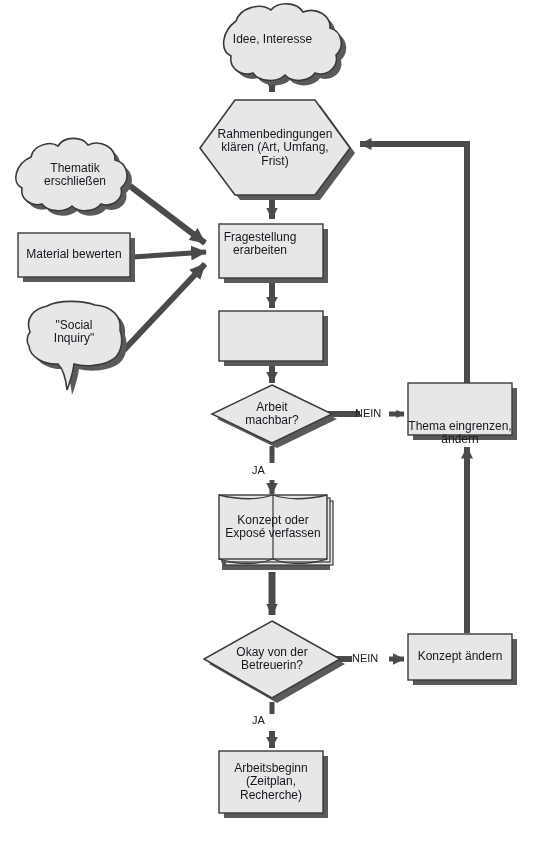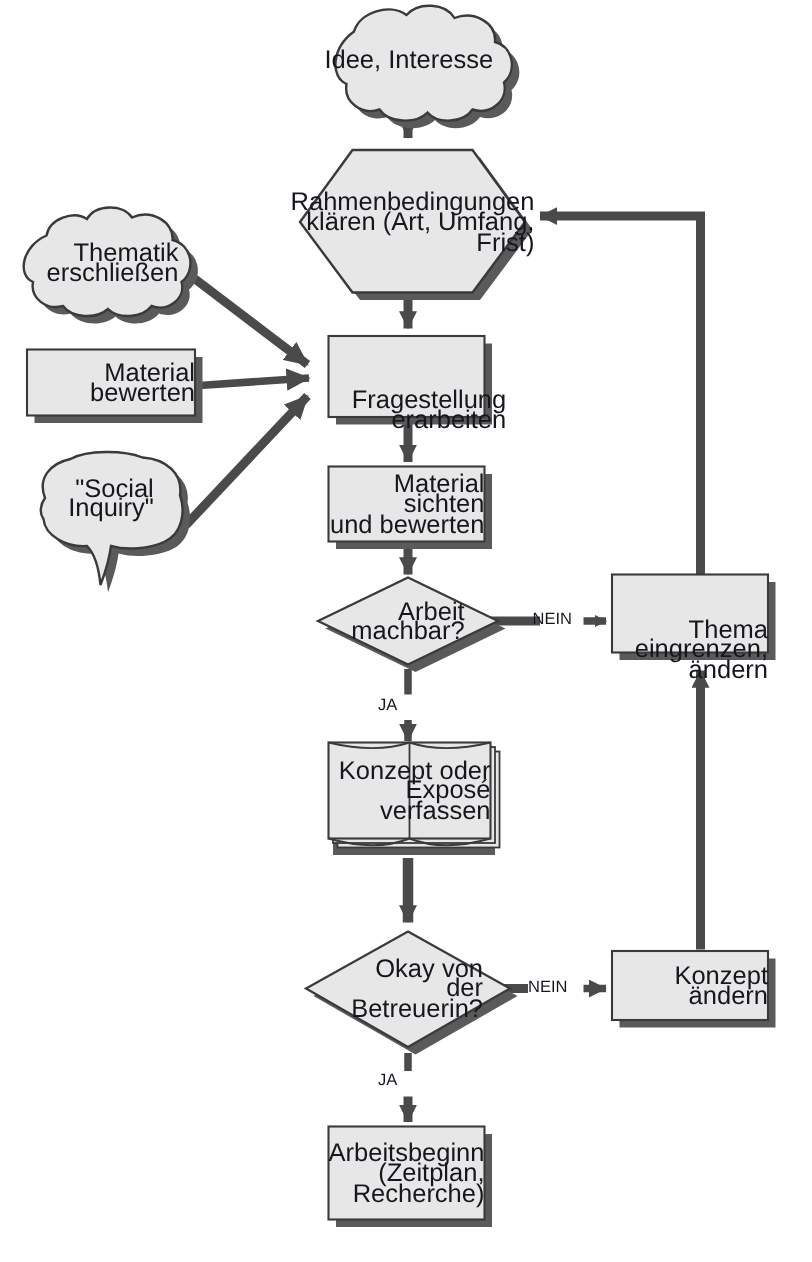--- a/index.html
+++ b/index.html
@@ -8,22 +8,22 @@
     width:541px;height:841px;
     font-family:"Liberation Sans","DejaVu Sans",sans-serif;
     color:#1b1b2b;
     -webkit-font-smoothing:antialiased;
   }
   #chart-root{position:relative;width:541px;height:841px;overflow:hidden;background:#fff;}
   svg#flow{position:absolute;left:0;top:0;width:541px;height:841px;}
   .node-label{
     position:absolute;
     display:flex;align-items:center;justify-content:center;
-    text-align:right;
-    font-size:17px;line-height:13.5px;
+    text-align:center;
+    font-size:12px;line-height:13.5px;
     color:#16161f;
     pointer-events:none;
     white-space:pre-line;
   }
   .edge-label{
     position:absolute;
     font-size:11px;line-height:12px;
     color:#16161f;
     pointer-events:none;
     white-space:nowrap;
@@ -175,25 +175,23 @@
 Frist)</div>
 
   <div class="node-label" style="left:25px;top:155px;width:100px;height:40px;">Thematik
 erschließen</div>
 
   <div class="node-label" style="left:18px;top:233px;width:112px;height:44px;">Material bewerten</div>
 
   <div class="node-label" style="left:28px;top:312px;width:92px;height:40px;">"Social
 Inquiry"</div>
 
-  <div class="node-label" style="left:234px;top:224px;width:104px;height:40px;margin-top:29px;">Fragestellung
+  <div class="node-label" style="left:208px;top:224px;width:104px;height:40px;">Fragestellung
 erarbeiten</div>
 
-  <div class="node-label" style="left:219px;top:311px;width:104px;height:50px;">Material sichten
-und bewerten</div>
 
   <div class="node-label" style="left:232px;top:394px;width:80px;height:40px;">Arbeit
 machbar?</div>
 
   <div class="node-label" style="left:408px;top:383px;width:104px;height:52px;margin-top:24px;">Thema eingrenzen,
 ändern</div>
 
   <div class="node-label" style="left:219px;top:498px;width:108px;height:58px;">Konzept oder
 Exposé verfassen</div>
 

